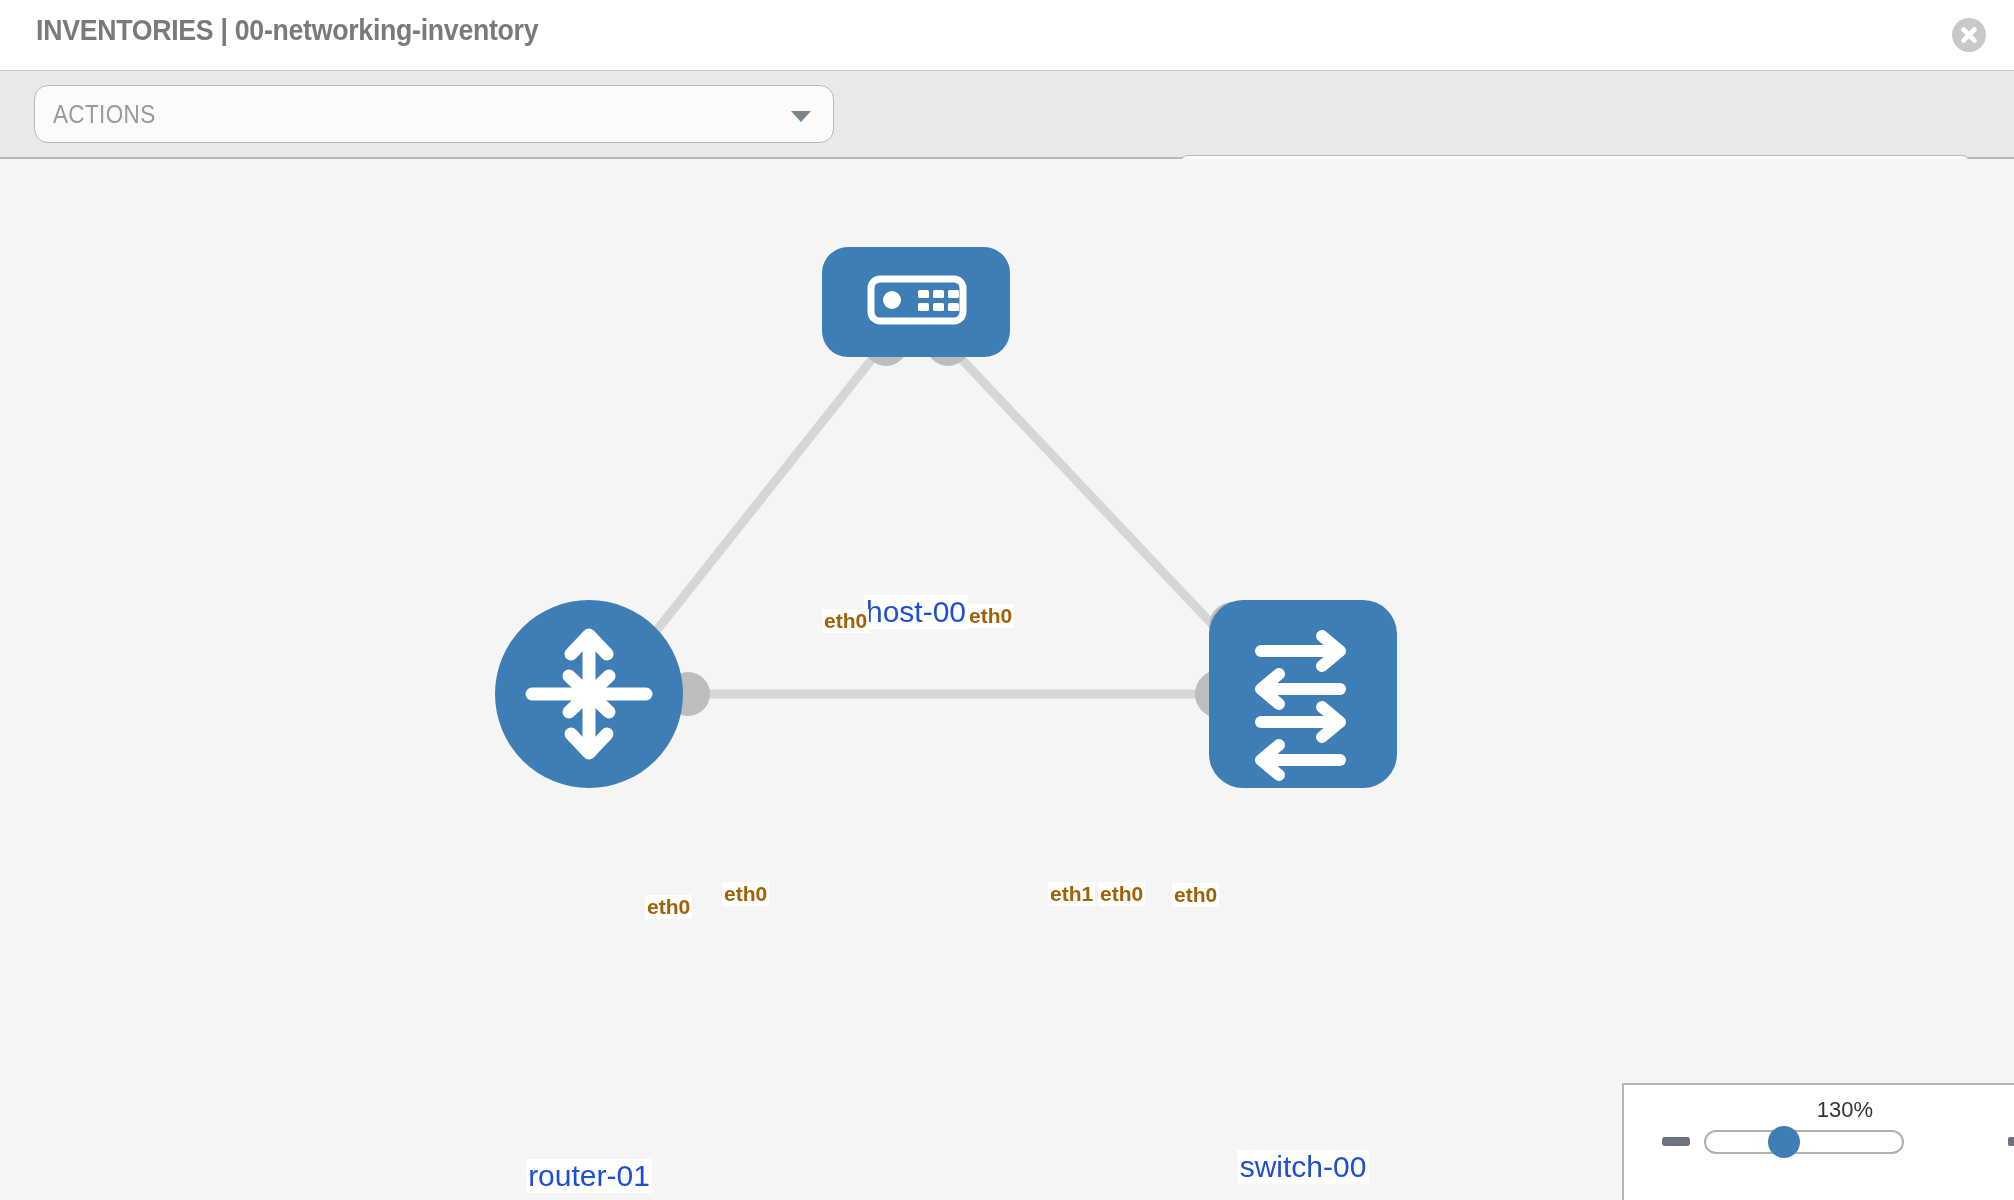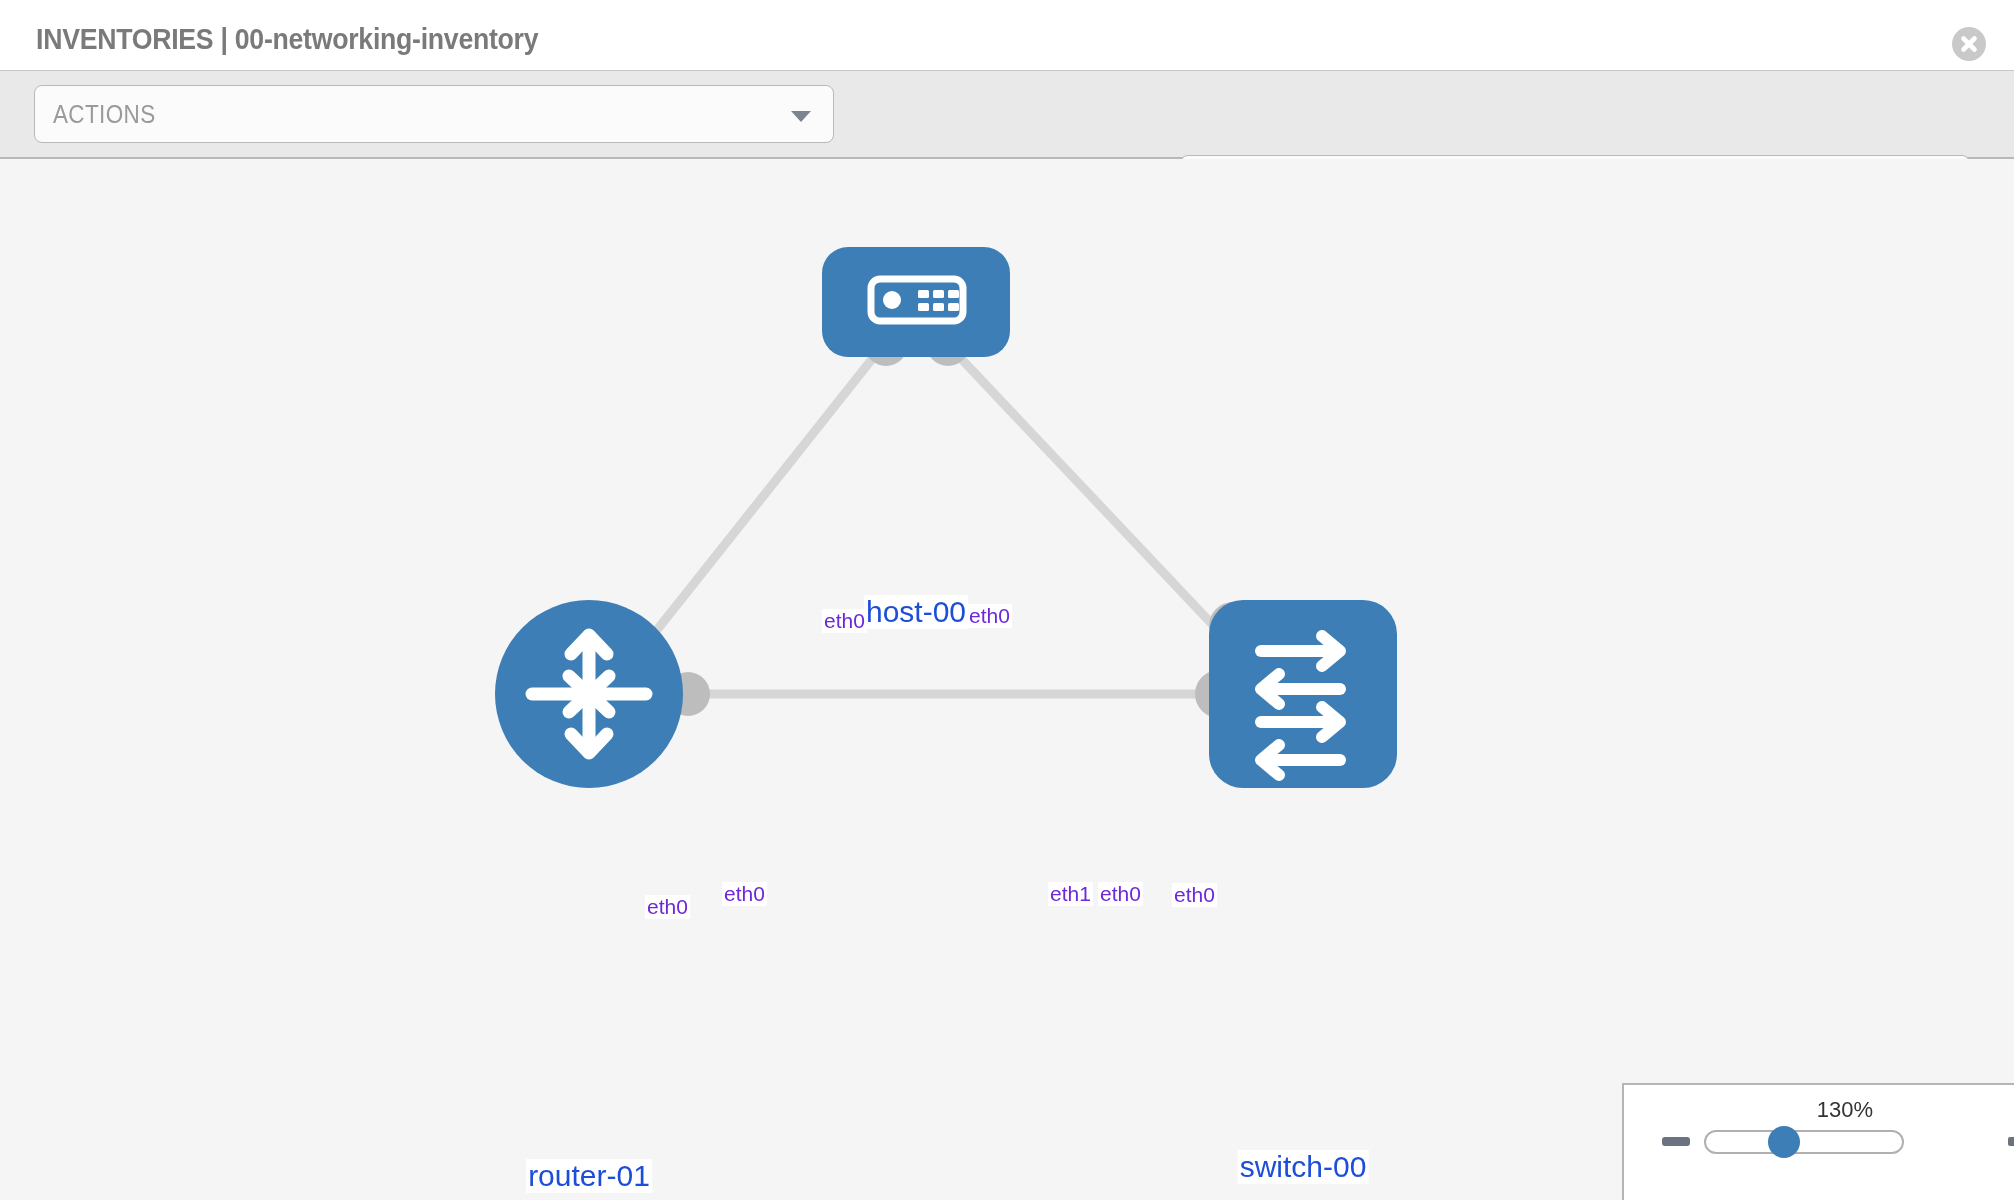--- a/index.html
+++ b/index.html
@@ -14,21 +14,21 @@
   #app {
     position: relative;
     width: 2014px;
     height: 1200px;
     background: #ffffff;
   }
 
   
   .header {
     position: absolute;
-    left: 0; top: 9px;
+    left: 0; top: 0;
     width: 2014px; height: 54px;
     background: #ffffff;
   }
   .header-title {
     position: absolute;
     left: 36px; top: 14px;
     font-size: 29px;
     font-weight: bold;
     color: #7a7a7a;
     letter-spacing: -0.3px;
@@ -51,21 +51,21 @@
     background: #e9e9e9;
     border-top: 1px solid #c6c6c6;
     border-bottom: 2px solid #b8b8b8;
   }
   .actions-select {
     position: absolute;
     left: 34px; top: 14px;
     width: 800px; height: 58px;
     background: #fbfbfb;
     border: 1px solid #b9b9b9;
-    border-radius: 8px;
+    border-radius: 14px;
     cursor: pointer;
   }
   .actions-label {
     position: absolute;
     left: 18px; top: 14px;
     font-size: 25px;
     color: #9a9a9a;
     letter-spacing: 0.4px;
     transform: scaleX(0.9);
     transform-origin: left center;
@@ -126,24 +126,25 @@
     font-size: 30px;
     color: #1d4ed8;
     background: #ffffff;
     padding: 0 2px;
     white-space: nowrap;
     transform: translateX(-50%);
   }
   .iface-label {
     position: absolute;
     font-size: 21px;
-    color: #6d28d9;
+    color: #a16207;
     background: #ffffff;
     padding: 0 2px;
     white-space: nowrap;
+    font-weight: bold;
   }
 
   
   .zoom-panel {
     position: absolute;
     left: 1622px; top: 1083px;
     width: 444px; height: 117px;
     background: #ffffff;
     border-top: 2px solid #b5b5b5;
     border-left: 2px solid #b5b5b5;

